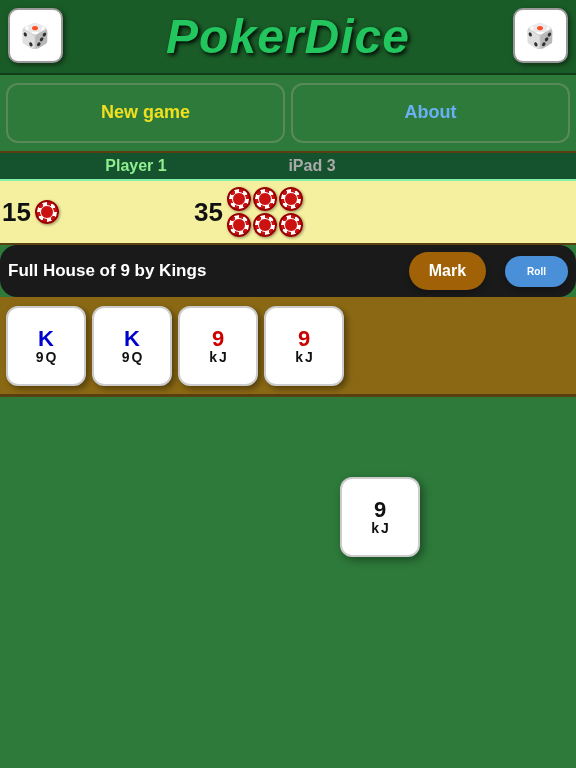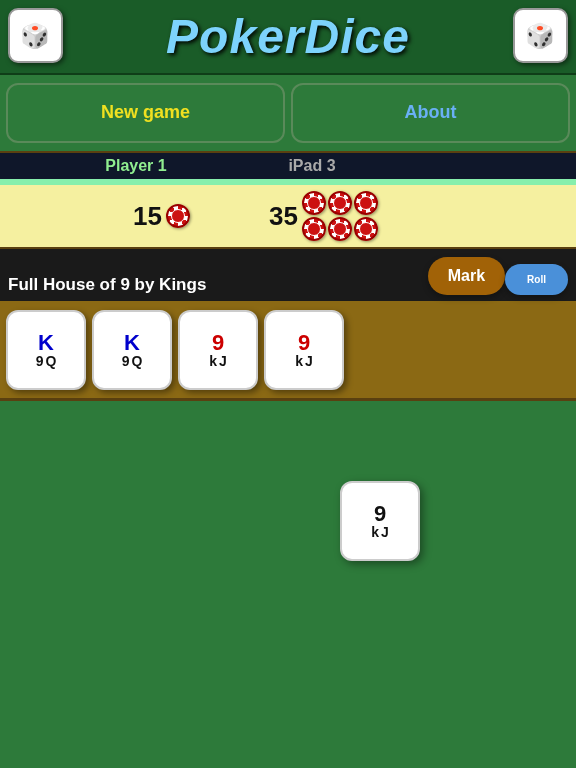--- a/index.html
+++ b/index.html
@@ -19,21 +19,21 @@
       height: 75px;
       display: flex;
       align-items: center;
       justify-content: center;
       position: relative;
       border-bottom: 2px solid #0f3d18;
     }
     #header-title {
       font-size: 48px;
       font-weight: bold;
-      color: #7dd3fc;
+      color: #22c55e;
       font-style: italic;
       letter-spacing: 1px;
       text-shadow: 2px 2px 4px #000;
     }
     #dice-left {
       position: absolute;
       left: 8px;
       top: 8px;
       width: 55px;
       height: 55px;
@@ -91,22 +91,22 @@
     
     #score-section {
       width: 100%;
       background: #8b6914;
       border-top: 2px solid #5a4010;
       border-bottom: 2px solid #5a4010;
     }
     #score-header-row {
       display: flex;
       width: 100%;
-      background: #0f172a;
-      border-bottom: 6px solid #86efac;
+      background: #14532d;
+      border-bottom: 2px solid #86efac;
       padding-left: 48px;
     }
     .score-header-cell {
       flex: 1;
       text-align: center;
       padding: 4px;
       font-size: 16px;
       font-weight: bold;
     }
     #player1-header { color: #90ee90; }
@@ -116,39 +116,40 @@
       width: 100%;
       background: #f5f0a0;
       align-items: center;
       padding: 4px 0;
       min-height: 50px;
     }
     .score-cell {
       flex: 1;
       display: flex;
       align-items: center;
-      justify-content: flex-end;
+      justify-content: flex-start;
       gap: 4px;
       padding: 2px;
     }
     .score-number {
       font-size: 26px;
       font-weight: bold;
       color: #111;
     }
 
     
     #action-row {
       display: flex;
-      align-items: flex-end;
+      align-items: center;
       width: 100%;
       background: #1a1a1a;
       padding: 6px 8px;
-      gap: 0;
+      gap: 19px;
       min-height: 52px;
+      border-radius: 17px;
     }
     #hand-description {
       flex: 1;
       color: white;
       font-size: 17px;
       font-weight: bold;
     }
     #mark-btn {
       background: #a16207;
       color: white;

